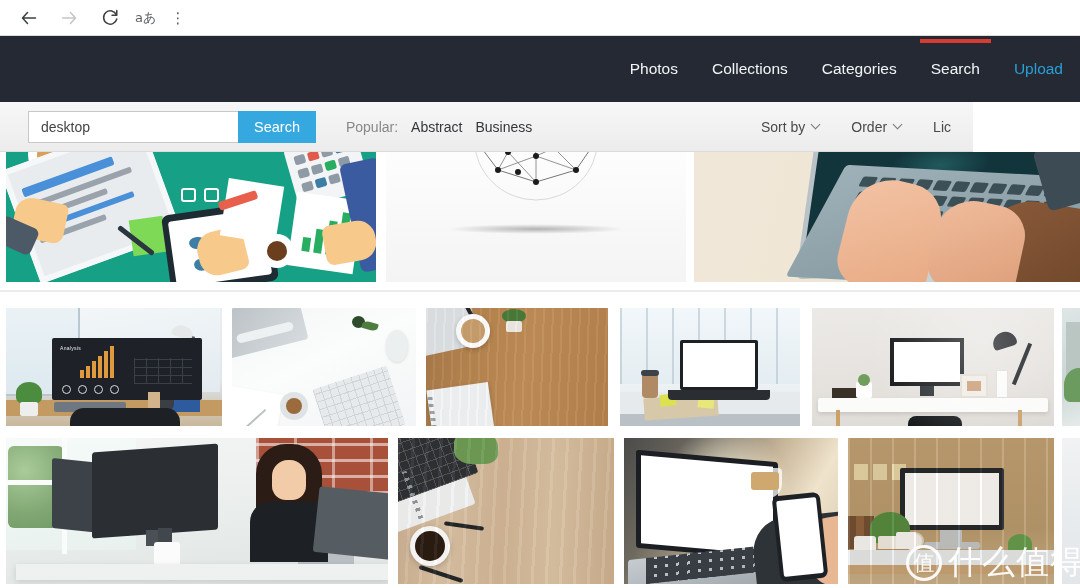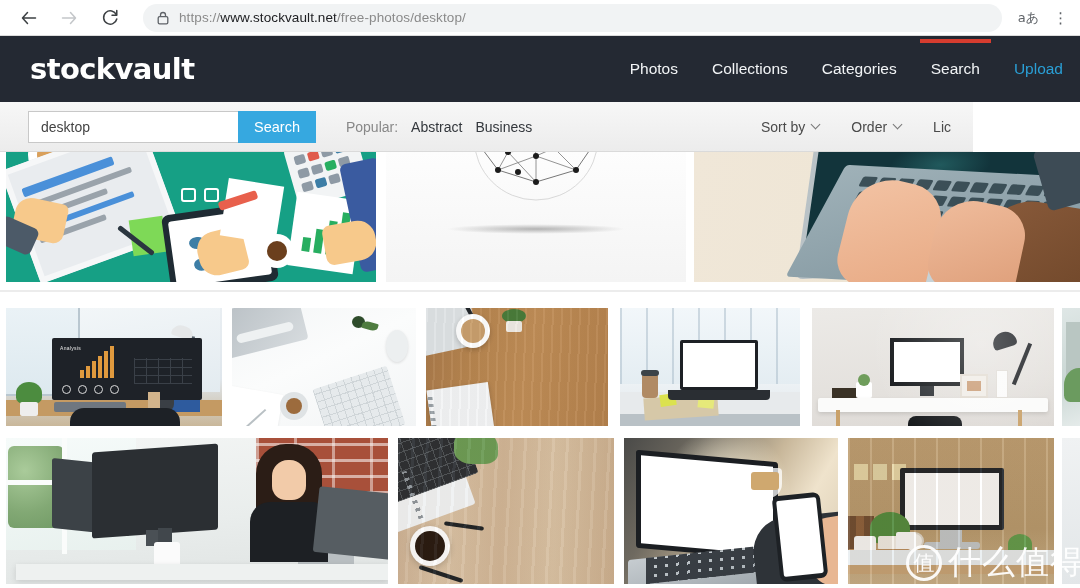--- a/index.html
+++ b/index.html
@@ -575,38 +575,28 @@
   </div>
   <div class="nav-btn reload">
     <span>
       <svg width="19" height="19" viewBox="0 0 20 20">
           <path d="M16.2 7.2 A7 7 0 1 0 16.6 11.6" fill="none" stroke="#3c4043" stroke-width="1.6" stroke-linecap="round"></path>
           <path d="M16.6 2.6 V7.6 H11.6" fill="none" stroke="#3c4043" stroke-width="1.6" stroke-linecap="round" stroke-linejoin="round"></path>
         </svg>
     </span>
   </div>
 
-  <div class="url-bar">
-    <span class="lock-icon">
-      <svg width="12" height="14" viewBox="0 0 12 14">
-          <rect x="1.2" y="5.6" width="9.6" height="7.2" rx="1.4" fill="none" stroke="#5f6368" stroke-width="1.3"></rect>
-          <path d="M3.5 5.6 V4 a2.5 2.5 0 0 1 5 0 V5.6" fill="none" stroke="#5f6368" stroke-width="1.3"></path>
-        </svg>
-    </span>
-    <span class="url-text"><span class="url-path">https://</span><span class="url-host">www.stockvault.net</span><span class="url-path">/free-photos/desktop/</span></span>
-  </div>
 
   <div class="chrome-right">
     <span class="translate-icon">aあ</span>
     <span class="menu-dots">⋮</span>
   </div>
 </div>
 
 <div class="site-header">
-  <div class="logo">stockvault</div>
   <nav class="main-nav">
     <a class="nav-item">
         <span>Photos</span>
       </a>
     <a class="nav-item">
         <span>Collections</span>
       </a>
     <a class="nav-item">
         <span>Categories</span>
       </a>

